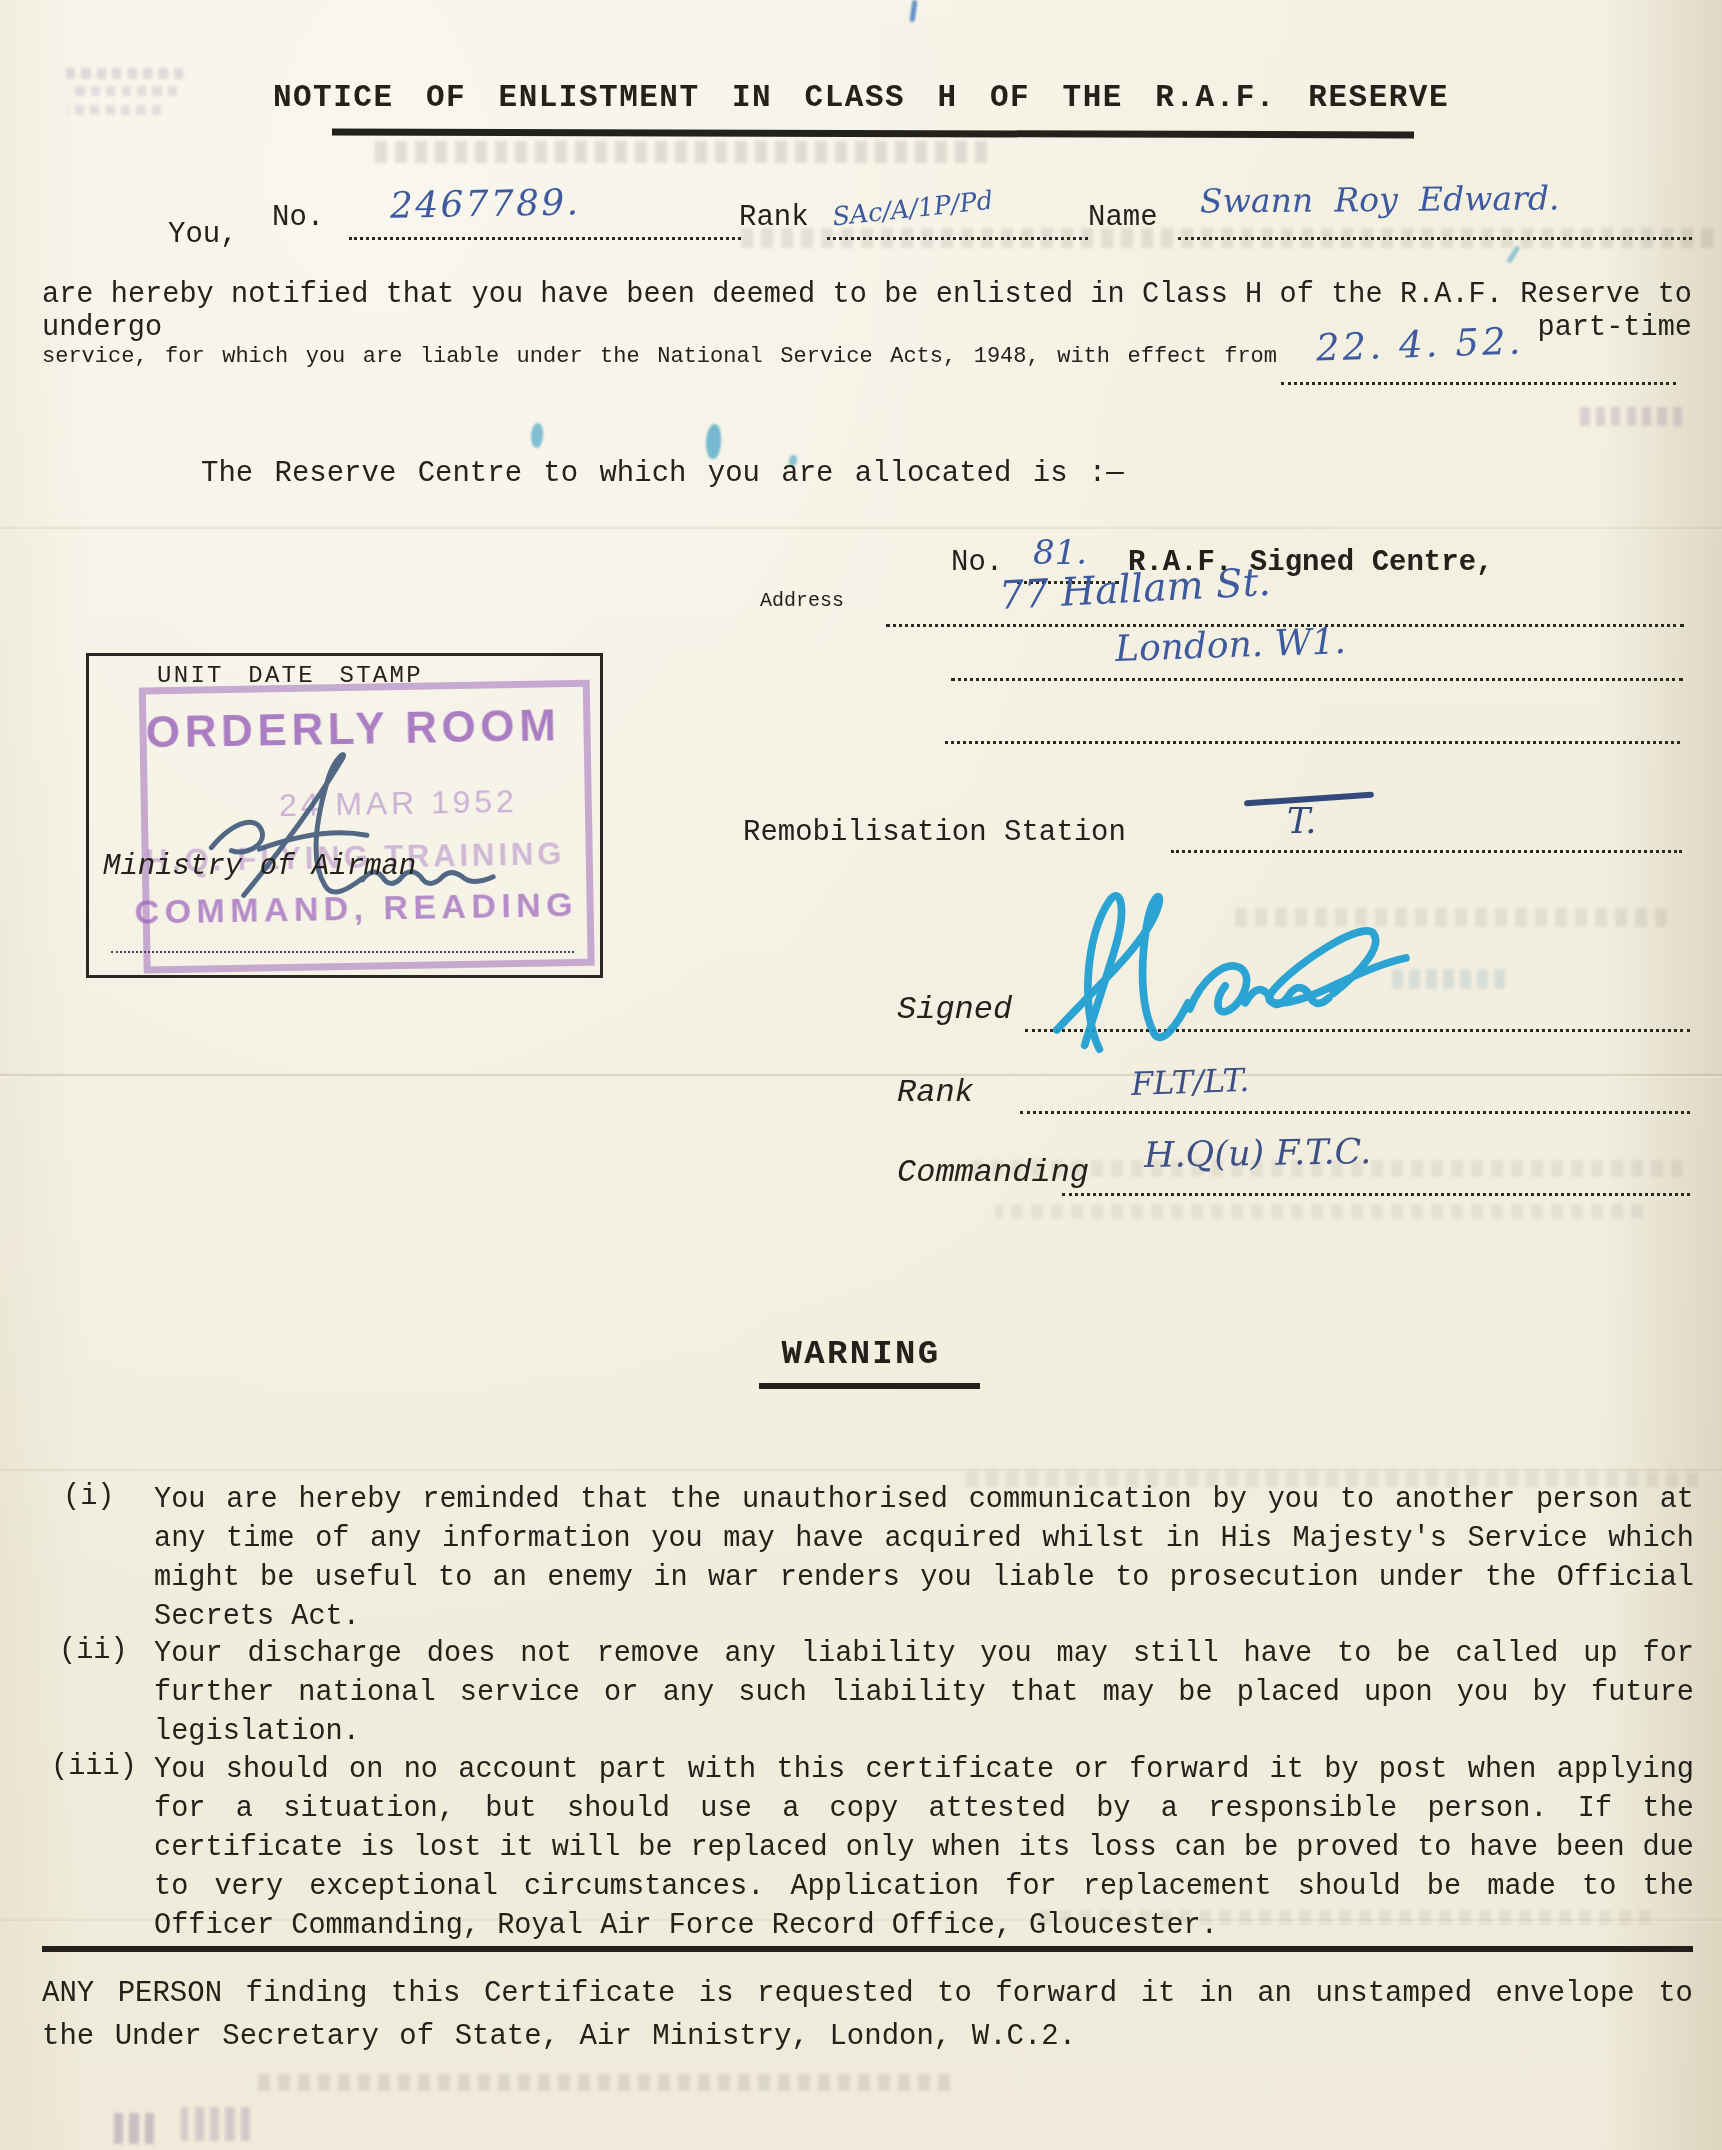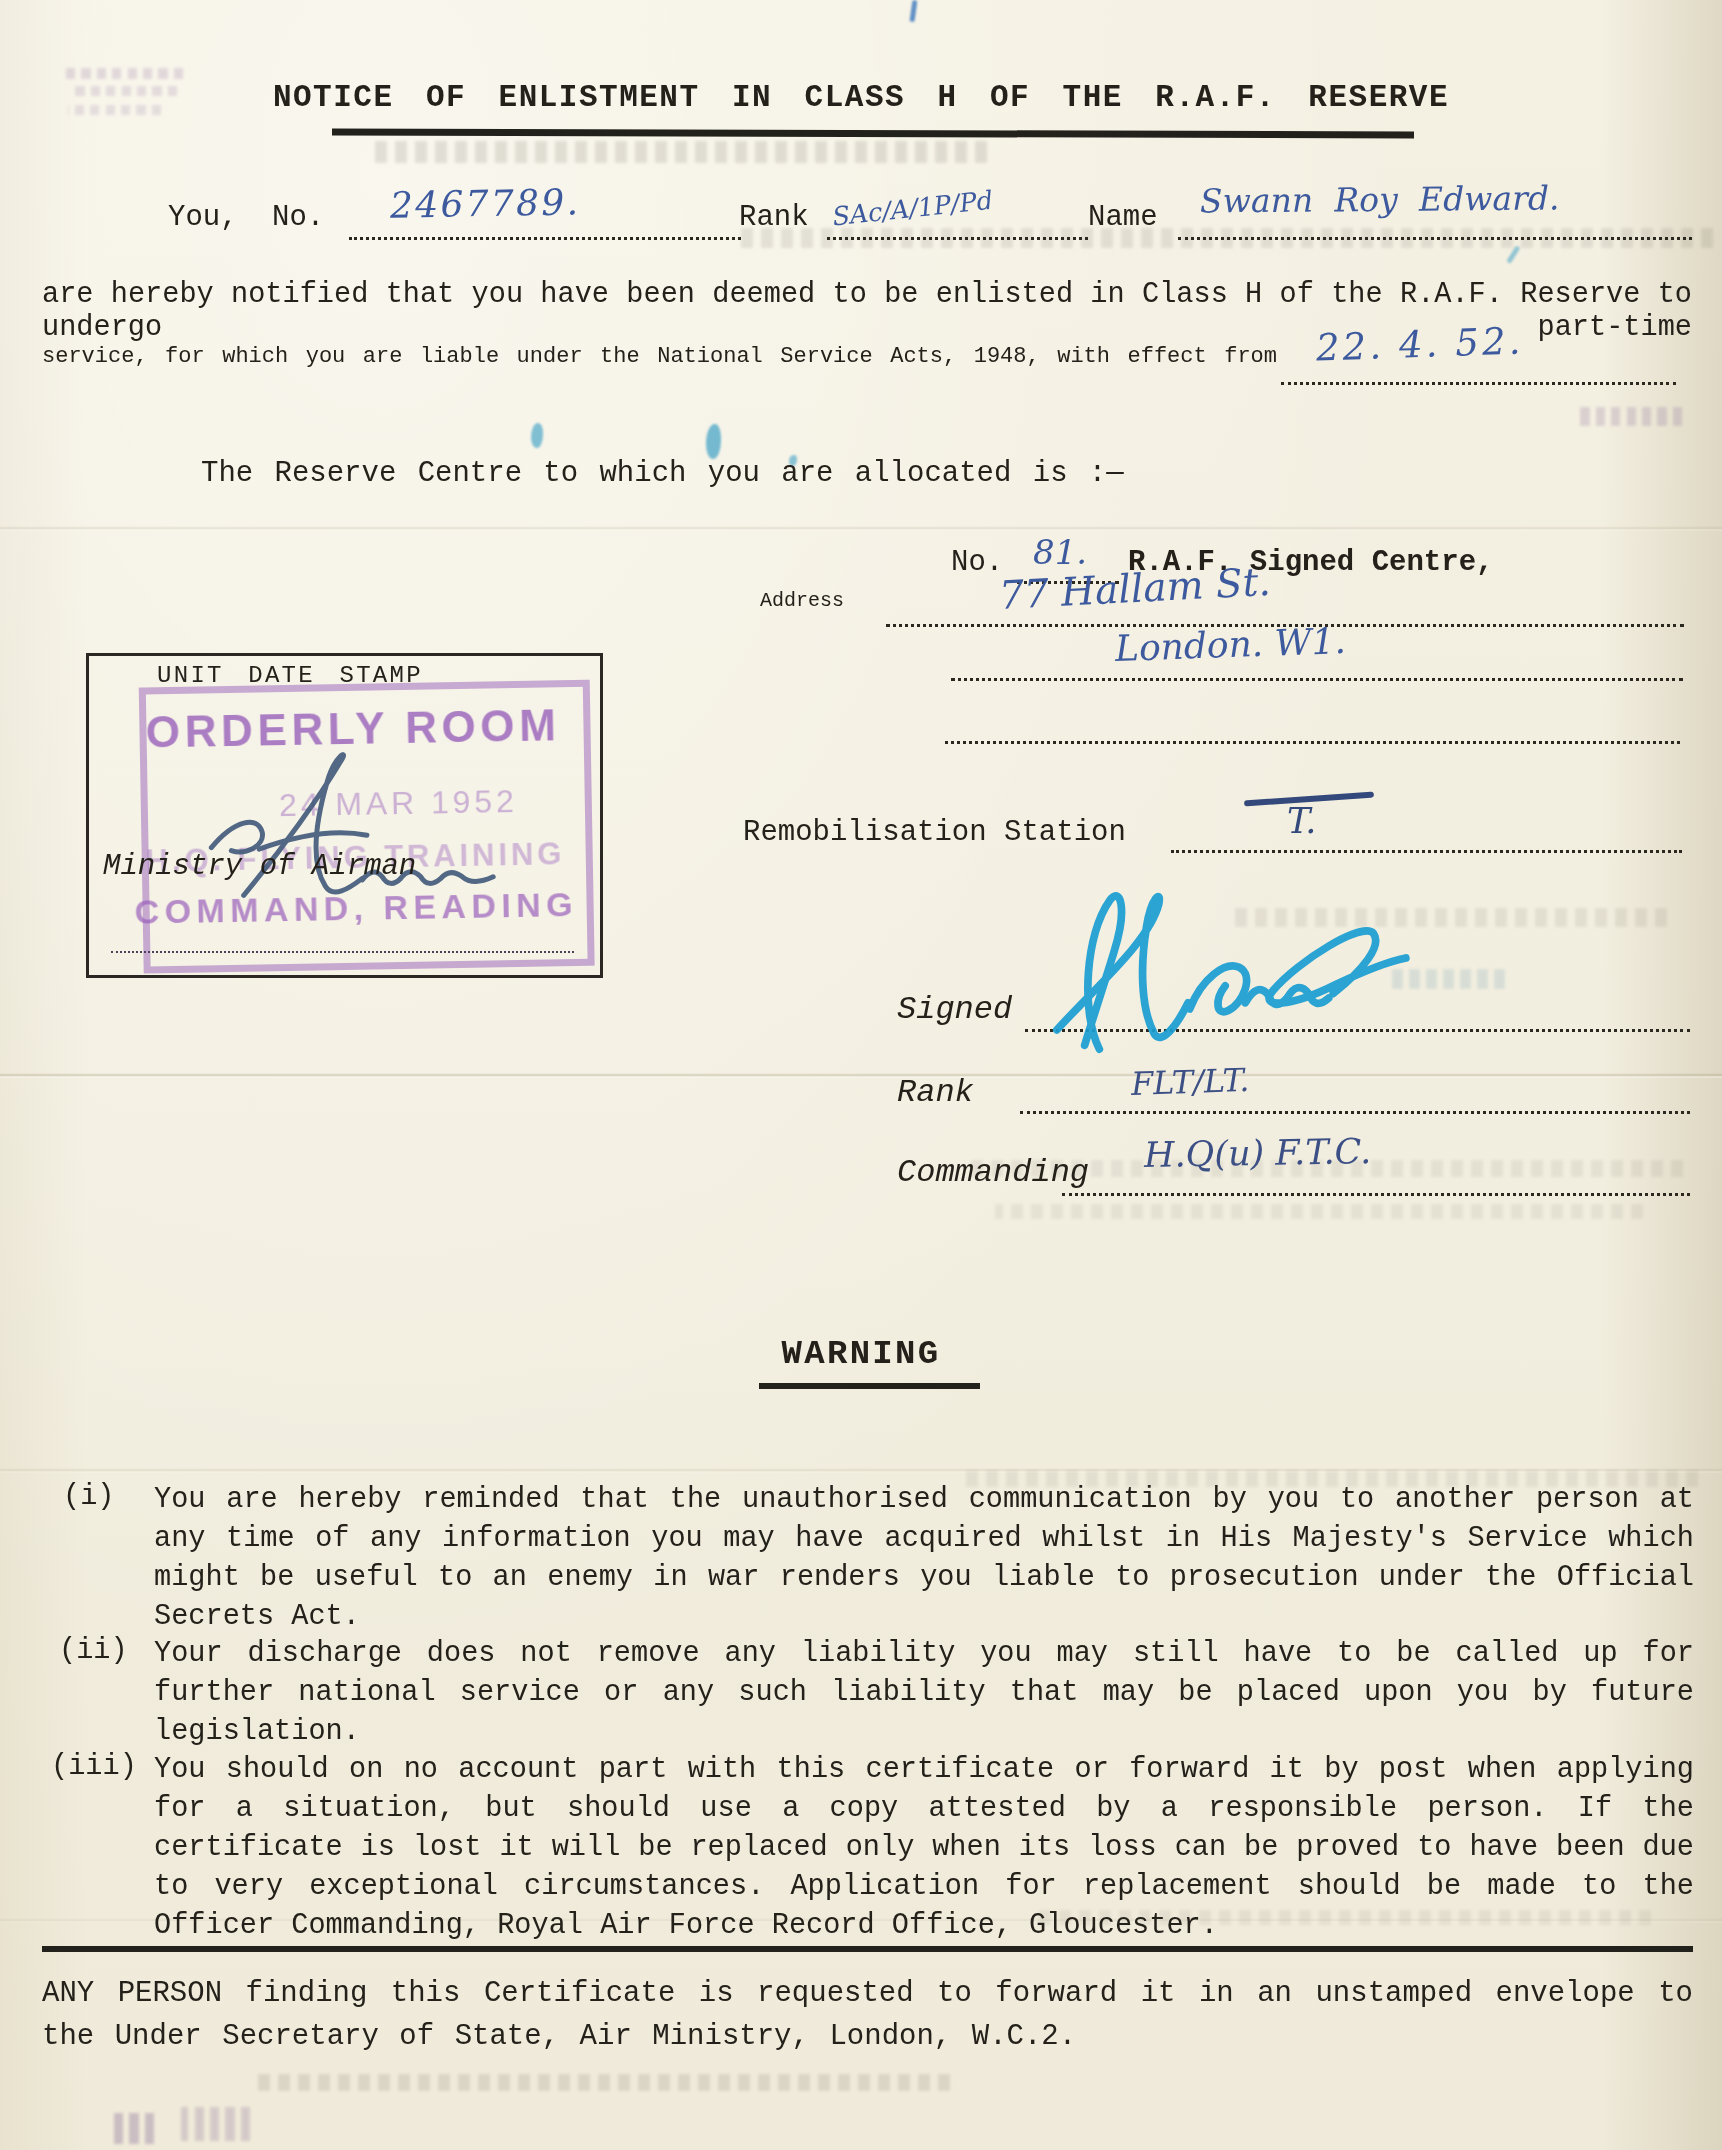--- a/index.html
+++ b/index.html
@@ -63,21 +63,21 @@
 
   <div class="blot" style="left:911px;top:0;width:4.6px;height:21.6px;background:#2e6fba;opacity:.75;transform:rotate(8deg);border-radius:2.3px;"></div>
   <div class="blot" style="left:1511px;top:245px;width:4.6px;height:18.5px;opacity:.45;transform:rotate(32deg);border-radius:2.3px;"></div>
   <div class="blot" style="left:531px;top:423px;width:12.3px;height:25px;opacity:.55;"></div>
   <div class="blot" style="left:706px;top:424px;width:15.4px;height:35px;opacity:.6;"></div>
   <div class="blot" style="left:789px;top:455px;width:7.7px;height:10.8px;opacity:.5;"></div>
 
   <div class="abs print" style="left:0;top:80px;width:100%;text-align:center;font-weight:bold;font-size:31px;letter-spacing:1.5px;word-spacing:12.3px;">NOTICE OF ENLISTMENT IN CLASS H OF THE R.A.F. RESERVE</div>
   <div class="rule" style="left:332px;top:130px;width:1082px;height:7px;transform:rotate(.15deg);"></div>
 
-  <div class="abs print" style="left:168px;top:201px;font-size:29px;">You,</div>
+  <div class="abs print" style="left:168px;top:218px;font-size:29px;">You,</div>
   <div class="abs print" style="left:272px;top:201px;font-size:29px;">No.</div>
   <div class="dot" style="left:349px;top:237px;width:392px;"></div>
   <div class="hw" style="left:390px;top:183px;font-size:36px;transform:rotate(-1deg);letter-spacing:2.3px;">2467789.</div>
   <div class="abs print" style="left:739px;top:201px;font-size:29px;">Rank</div>
   <div class="dot" style="left:827px;top:237px;width:261px;"></div>
   <div class="hw" style="left:832px;top:193px;font-size:25.5px;transform:rotate(-6deg);">SAc/A/1P/Pd</div>
   <div class="abs print" style="left:1088px;top:201px;font-size:29px;">Name</div>
   <div class="dot" style="left:1178px;top:237px;width:514px;"></div>
   <div class="hw" style="left:1200px;top:180px;font-size:33px;transform:rotate(-.5deg);word-spacing:10.8px;">Swann   Roy   Edward.</div>
 

